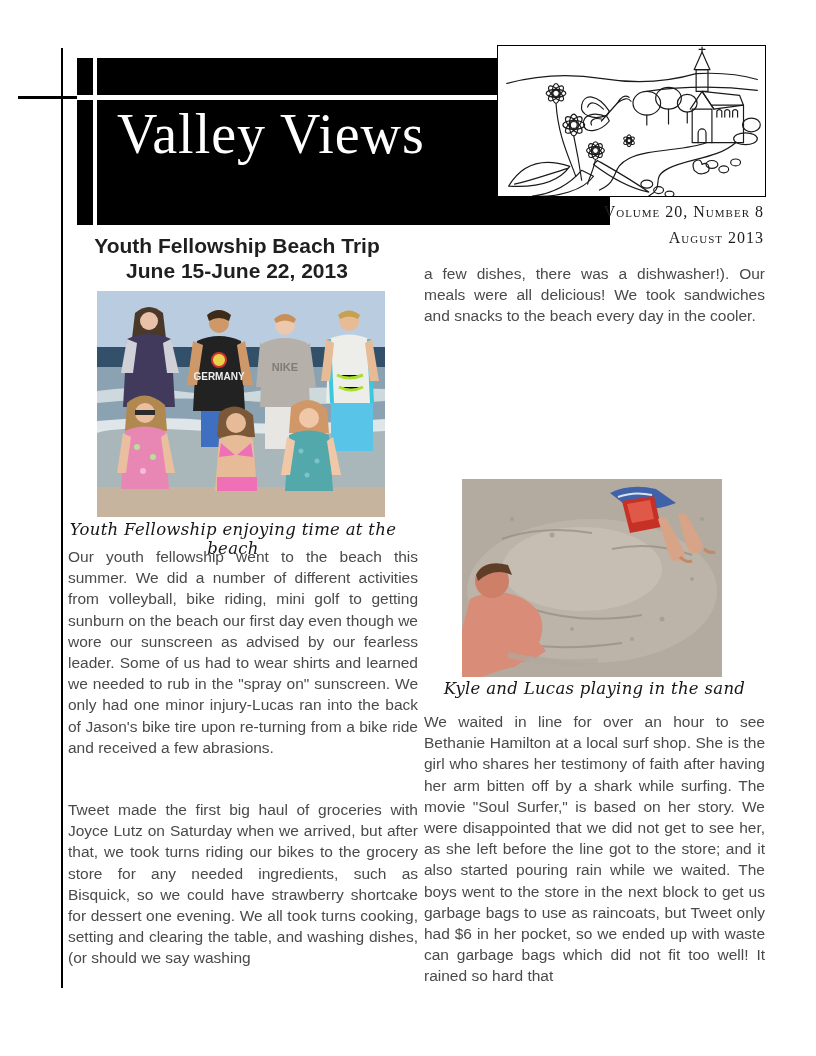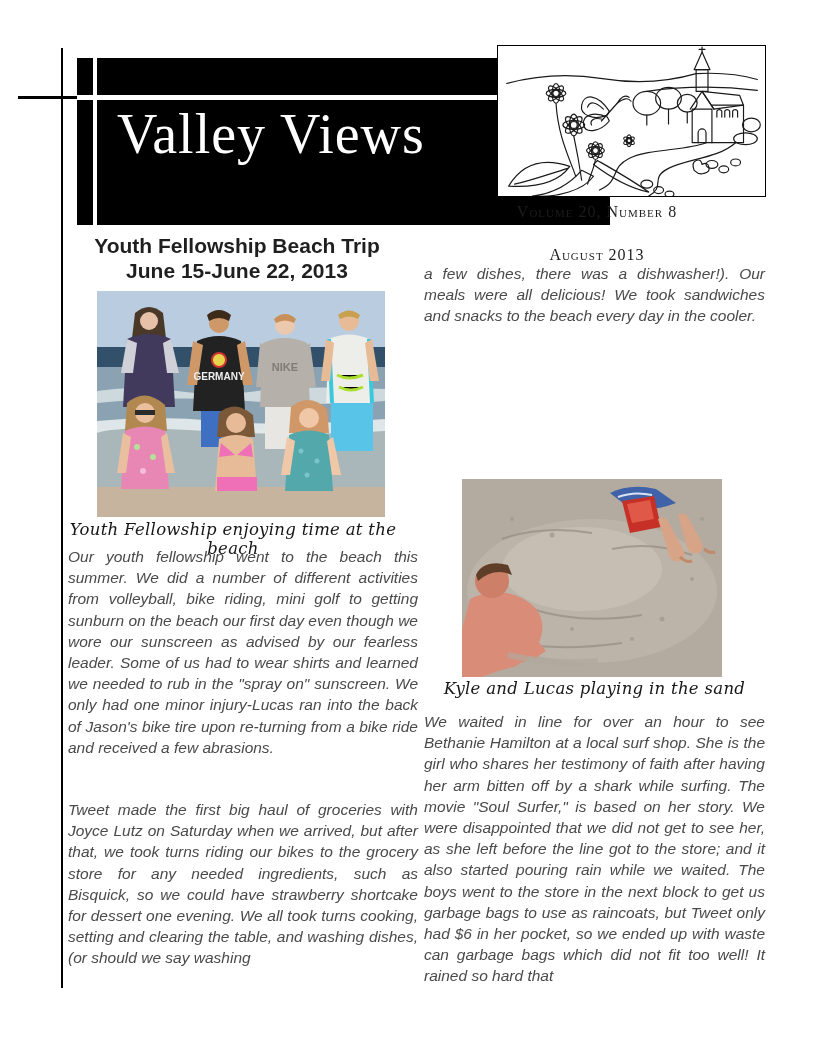--- a/index.html
+++ b/index.html
@@ -14,29 +14,29 @@
   .banner .stripe-v{position:absolute;left:16px;top:0;width:4px;height:100%;background:#fff;}
   .banner .stripe-h{position:absolute;left:0;top:37px;width:100%;height:5px;background:#fff;}
   .banner h1{position:absolute;left:40px;top:44px;margin:0;color:#fff;
              font-family:"Liberation Serif",serif;font-weight:400;font-size:56px;
              letter-spacing:1px;white-space:nowrap;}
   
   .artwork{position:absolute;left:497px;top:45px;width:269px;height:152px;
            background:#fff;border:1px solid #000;box-sizing:border-box;}
   .artwork svg{display:block;width:100%;height:100%;}
   
-  .vol,.date{position:absolute;left:430px;width:334px;text-align:center;
+  .vol,.date{position:absolute;left:430px;width:334px;text-align:right;
              font-family:"Liberation Serif",serif;font-variant:small-caps;
              font-size:16px;letter-spacing:1px;color:#1c1c1c;}
-  .vol{top:203px;} .date{top:246px;}
+  .vol{top:203px;} .date{top:229px;}
   
   .headline{position:absolute;left:62px;top:233px;width:350px;text-align:center;
             font-weight:bold;font-size:21px;line-height:25px;color:#1f1f1f;}
   .para{position:absolute;font-size:15.5px;line-height:21.2px;color:#4a4a4a;
-        text-align:justify;margin:0;font-style:italic;}
+        text-align:justify;margin:0;}
   .lp{left:68px;width:350px;}
   .rp{left:424px;width:341px;}
   .caption{position:absolute;text-align:center;font-family:"DejaVu Serif",serif;
            font-style:italic;font-size:16.5px;color:#161616;letter-spacing:.3px;}
   .photo{position:absolute;overflow:hidden;}
   .photo svg{display:block;width:100%;height:100%;}
 </style>
 </head>
 <body>
 

